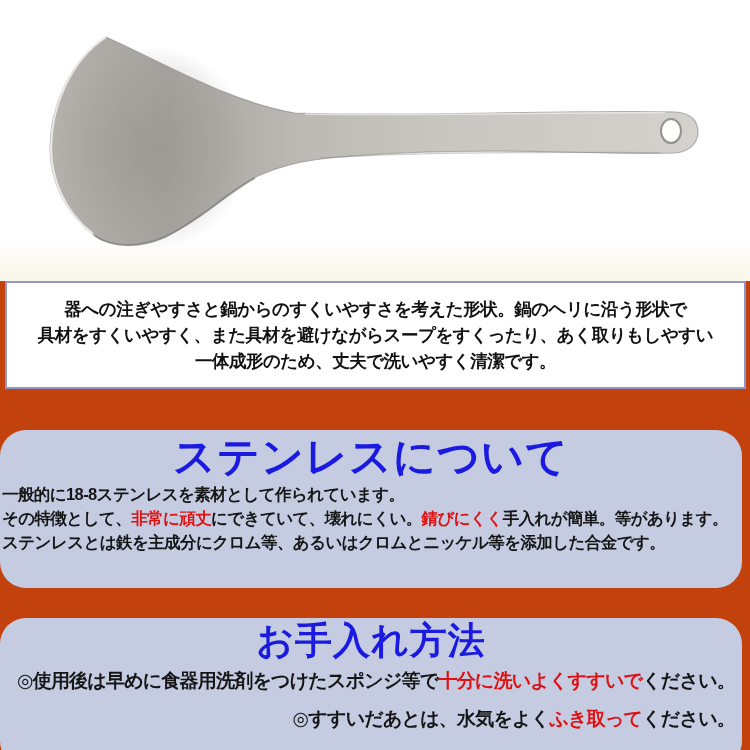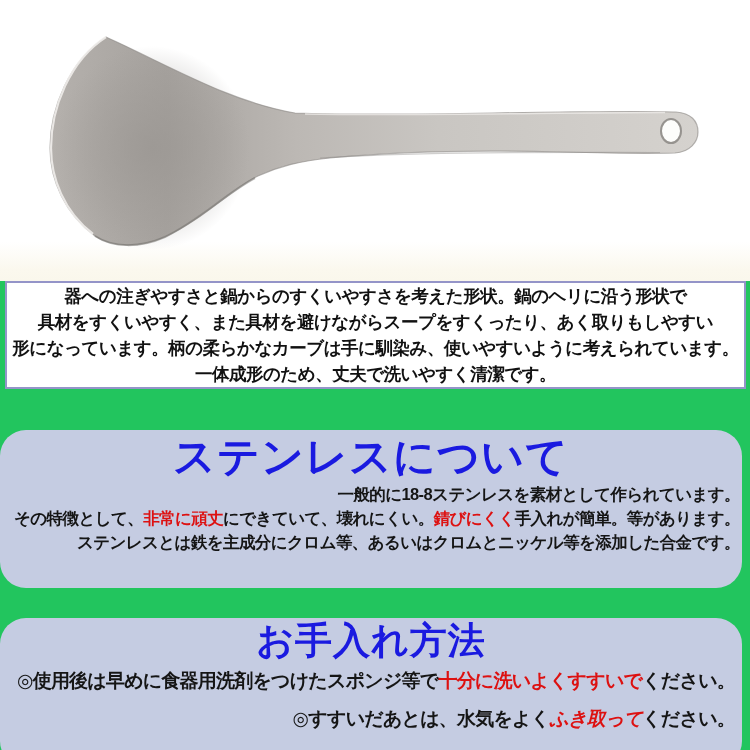--- a/index.html
+++ b/index.html
@@ -1,21 +1,21 @@
 <!DOCTYPE html>
 <html><head>
 <meta charset="utf-8">
 <style>
   html,body{margin:0;padding:0;}
   body{
     width:750px;height:750px;background:#ffffff;
     font-family:"Liberation Sans","DejaVu Sans",sans-serif;
     color:#151515;
   }
-  .page{width:750px;height:750px;position:relative;overflow:hidden;background:#22c55e;}
+  .page{width:750px;height:750px;position:relative;overflow:hidden;background:#c2410c;}
 
   
   .photo{
     height:281px;position:relative;
     background:linear-gradient(180deg,#ffffff 0%,#ffffff 86%,#fbf8ee 96%,#faf7ec 100%);
   }
   .photo svg{position:absolute;left:0;top:0;}
 
   
   .desc-box{
@@ -32,21 +32,21 @@
   .panel-stainless{margin-top:41px;height:158px;}
   .panel-care{margin-top:30px;height:149px;}
 
   .panel-title{
     text-align:center;color:#1a1ae0;font-weight:800;
   }
   .panel-stainless .panel-title{font-size:42px;line-height:50px;padding-top:2px;letter-spacing:1px;}
   .panel-care .panel-title{font-size:37px;line-height:42px;padding-top:2px;letter-spacing:1px;}
 
   .panel-body{
-    text-align:right;font-size:16.5px;line-height:24px;font-weight:600;
+    text-align:left;font-size:16.5px;line-height:24px;font-weight:600;
     letter-spacing:-0.6px;color:#151515;padding:0 2px;
   }
   .care-lines{
     font-size:19px;line-height:38px;font-weight:600;letter-spacing:-0.8px;
     text-align:right;padding:0 7px;color:#151515;
   }
 </style>
 </head>
 <body>
 
@@ -92,34 +92,33 @@
       <path d="M305 114 C420 116, 560 112.5, 665 112.5" fill="none" stroke="#edebe9" stroke-width="1.5" stroke-opacity="0.8"></path>
       <path d="M320 158 C420 151.5, 540 152.5, 660 152.5" fill="none" stroke="#8a8784" stroke-width="1.2" stroke-opacity="0.4"></path>
 
       <ellipse cx="671" cy="131" rx="10" ry="12" fill="#fdfdfb" stroke="#96938f" stroke-width="2"></ellipse>
     </svg>
   </div>
 
   <div class="desc-box">
     <div>器への注ぎやすさと鍋からのすくいやすさを考えた形状。鍋のヘリに沿う形状で</div>
     <div>具材をすくいやすく、また具材を避けながらスープをすくったり、あく取りもしやすい</div>
-    <div>形になっています。柄の柔らかなカーブは手に馴染み、使いやすいように考えられています。</div>
     <div>一体成形のため、丈夫で洗いやすく清潔です。</div>
   </div>
 
   <div class="panel panel-stainless">
     <div class="panel-title">ステンレスについて</div>
     <div class="panel-body">
       <div><span>一般的に18-8ステンレスを素材として作られています。</span></div>
       <div><span>その特徴として、</span><span style="color: rgb(221, 17, 17);">非常に頑丈</span><span>にできていて、壊れにくい。</span><span style="color: rgb(221, 17, 17);">錆びにくく</span><span>手入れが簡単。等があります。</span></div>
       <div><span>ステンレスとは鉄を主成分にクロム等、あるいはクロムとニッケル等を添加した合金です。</span></div>
     </div>
   </div>
 
   <div class="panel panel-care">
     <div class="panel-title">お手入れ方法</div>
     <div class="care-lines">
       <div><span>◎使用後は早めに食器用洗剤をつけたスポンジ等で</span><span style="color: rgb(221, 17, 17);">十分に洗いよくすすいで</span><span>ください。</span></div>
-      <div><span>◎すすいだあとは、水気をよく</span><span style="color: rgb(221, 17, 17); font-style: italic;">ふき取って</span><span>ください。</span></div>
+      <div><span>◎すすいだあとは、水気をよく</span><span style="color: rgb(221, 17, 17);">ふき取って</span><span>ください。</span></div>
     </div>
   </div>
 
 </div>
 
 </body></html>

